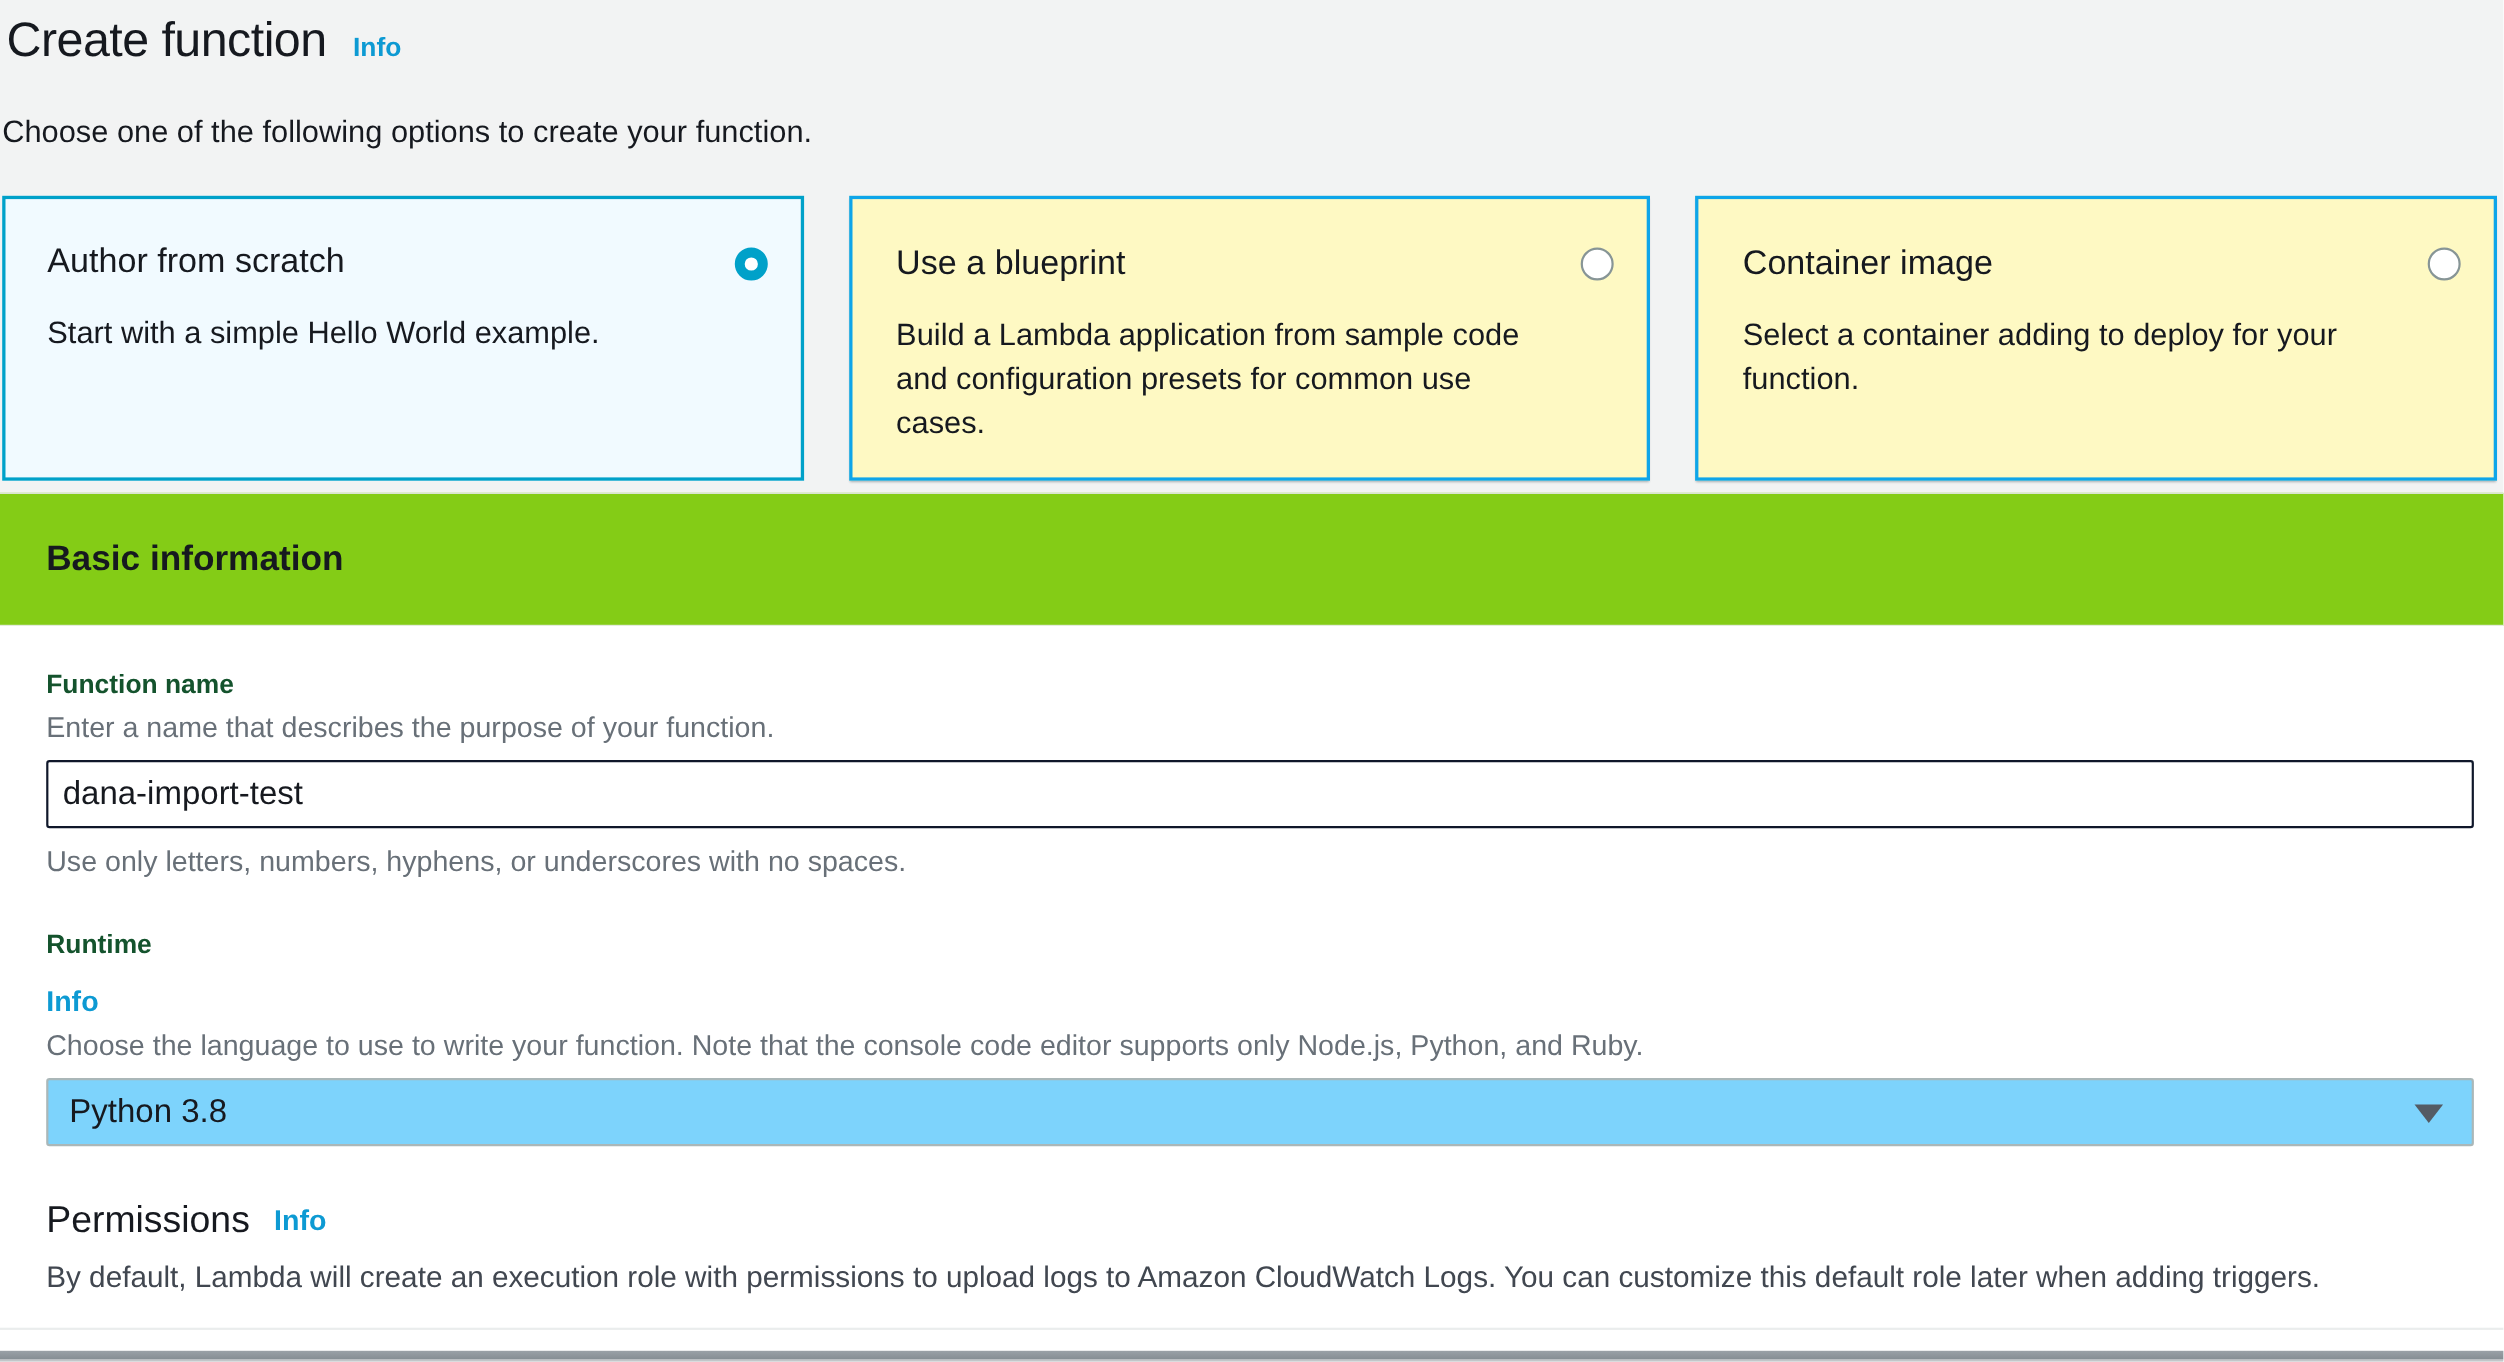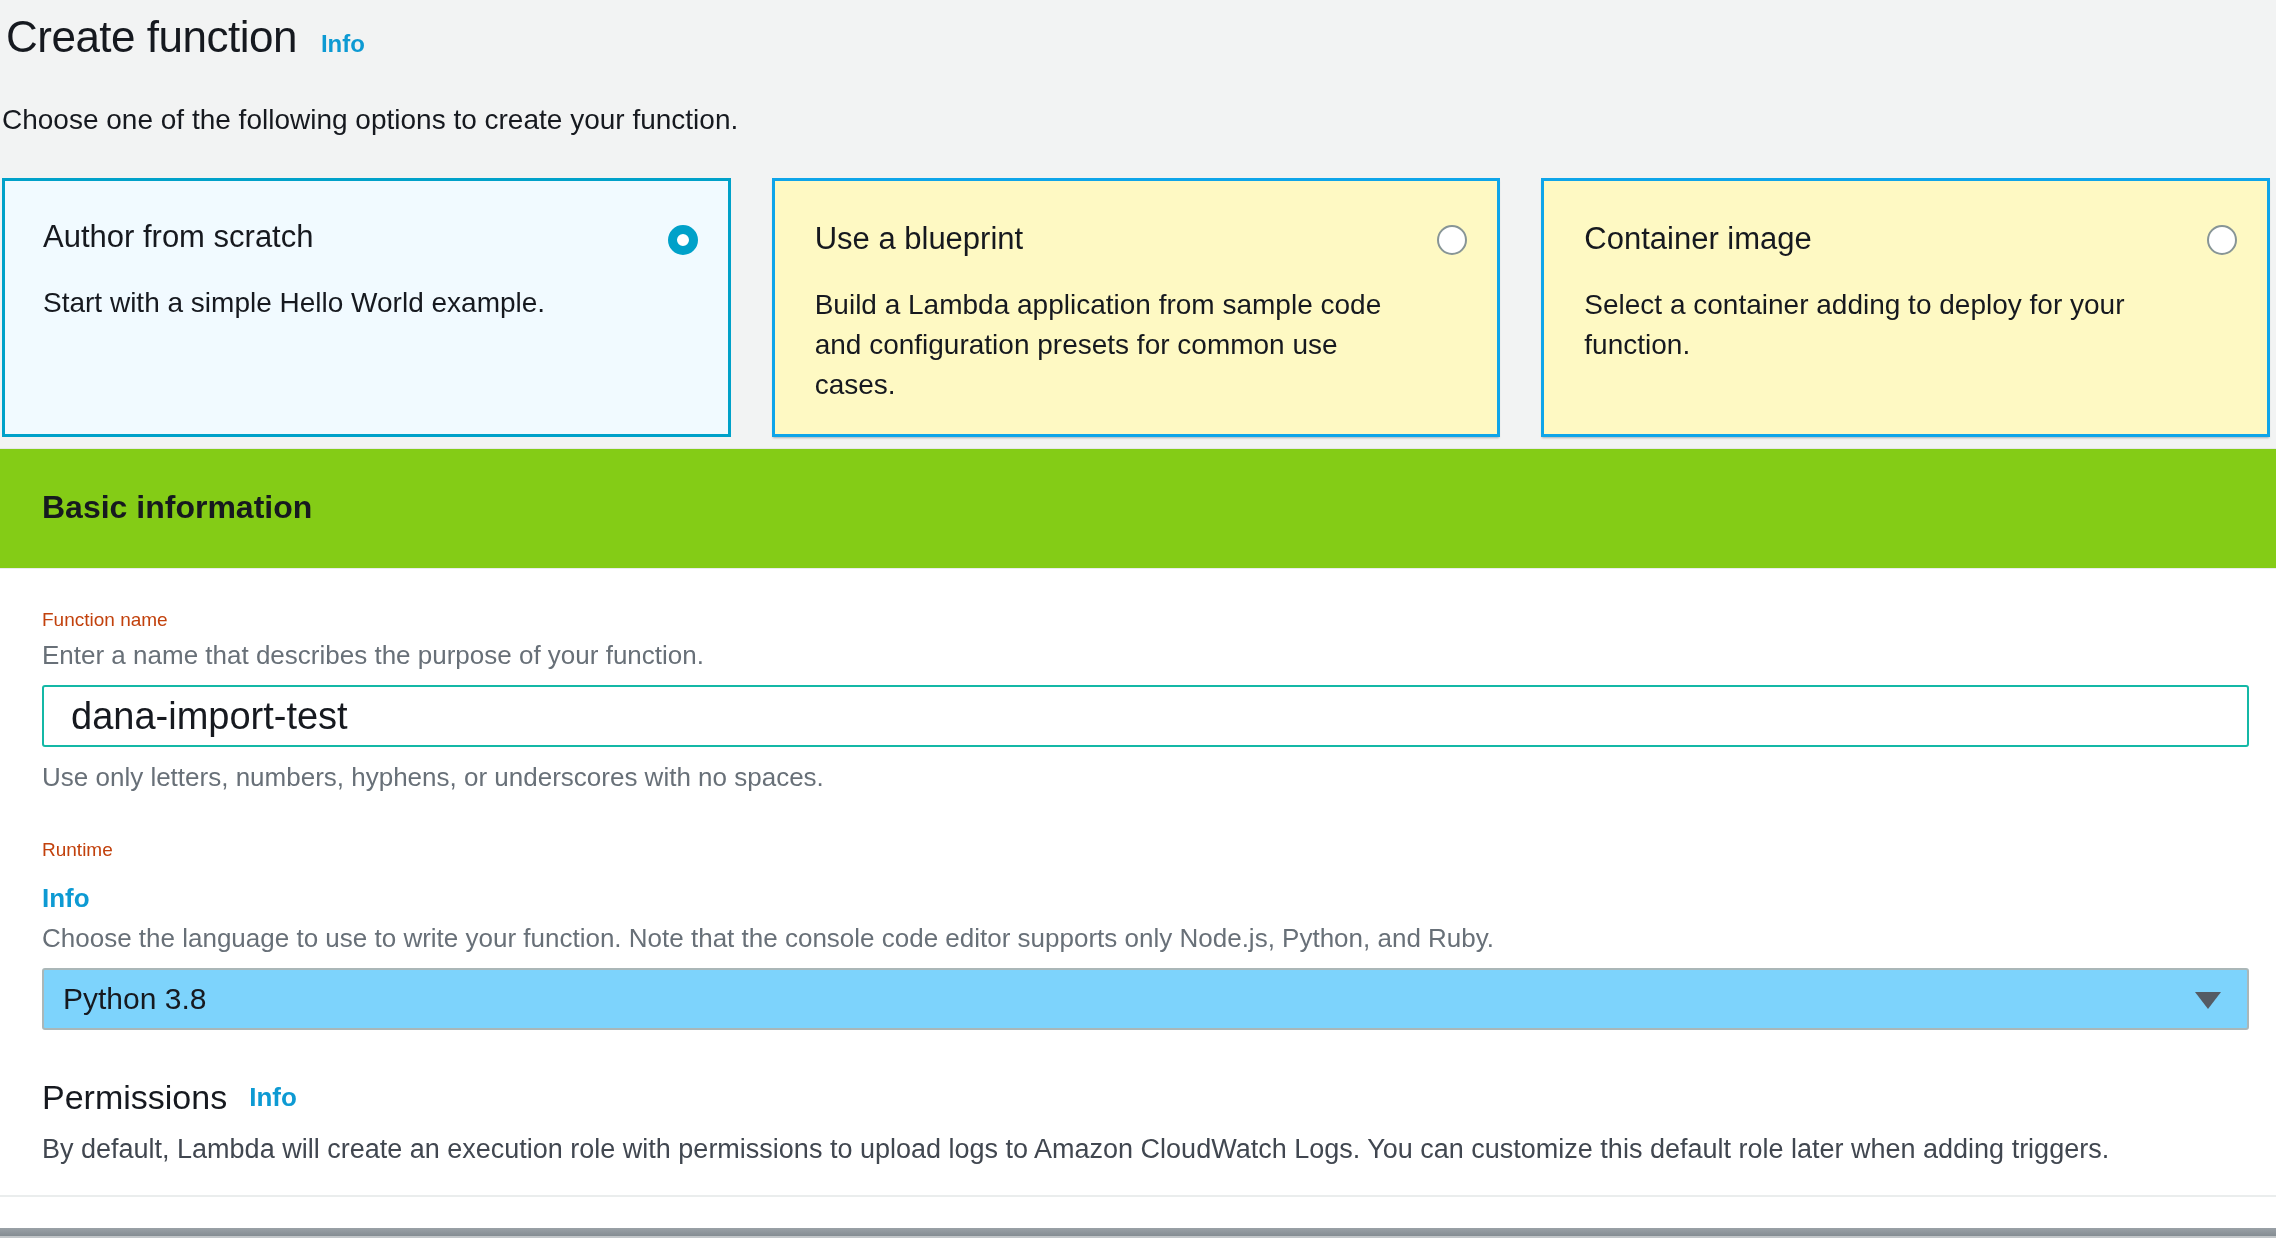--- a/index.html
+++ b/index.html
@@ -41,26 +41,26 @@
     background: #84cc16; border-top: 1px solid #e4e7e7; border-bottom: 1px solid #eaeded;
     padding: 40px 42px 42px 42px;
   }
   .panel-header h2 { font-size: 32px; font-weight: 700; margin: 0; }
 
   
   .panel-body { background: #ffffff; padding-top: 40px; }
   .inner { padding-left: 42px; padding-right: 27px; }
 
   .field-label-row { display: flex; align-items: baseline; gap: 22px; flex-direction: column; }
-  .field-label { font-size: 19px; font-weight: 400; color: #c2410c; }
+  .field-label { font-size: 24px; font-weight: 700; color: #14532d; }
   .field-desc { font-size: 26px; color: #687078; margin-top: 9px; }
   .text-input {
     display: block; width: 100%; height: 62px; margin-top: 14px;
-    border: 2px solid #14b8a6; border-radius: 3px; background: #ffffff;
-    font-family: inherit; font-size: 38px; color: #16191f; padding: 0 27px; outline: none;
+    border: 2px solid #0f172a; border-radius: 3px; background: #ffffff;
+    font-family: inherit; font-size: 30px; color: #16191f; padding: 0 13px; outline: none;
   }
   .constraint { font-size: 26px; color: #687078; margin-top: 15px; }
 
   .runtime-block { margin-top: 46px; }
   .select {
     position: relative; margin-top: 14px; height: 62px;
     border: 2px solid #aab7b8; border-radius: 3px; background: #7dd3fc;
     display: flex; align-items: center; padding: 0 60px 0 19px;
     font-size: 30px; color: #16191f; cursor: pointer;
   }

